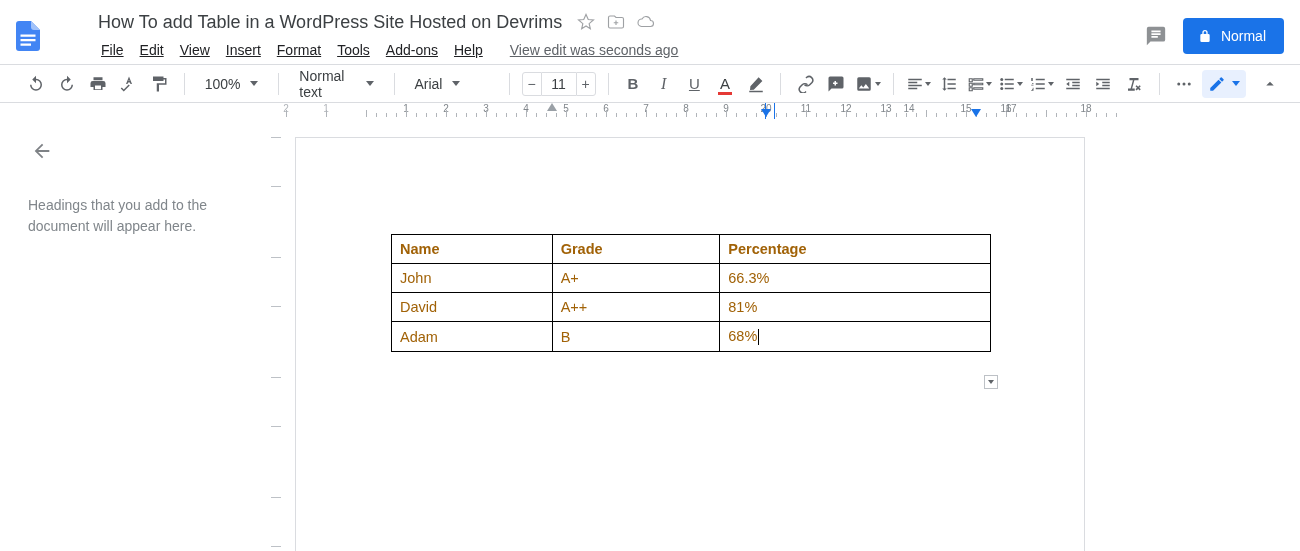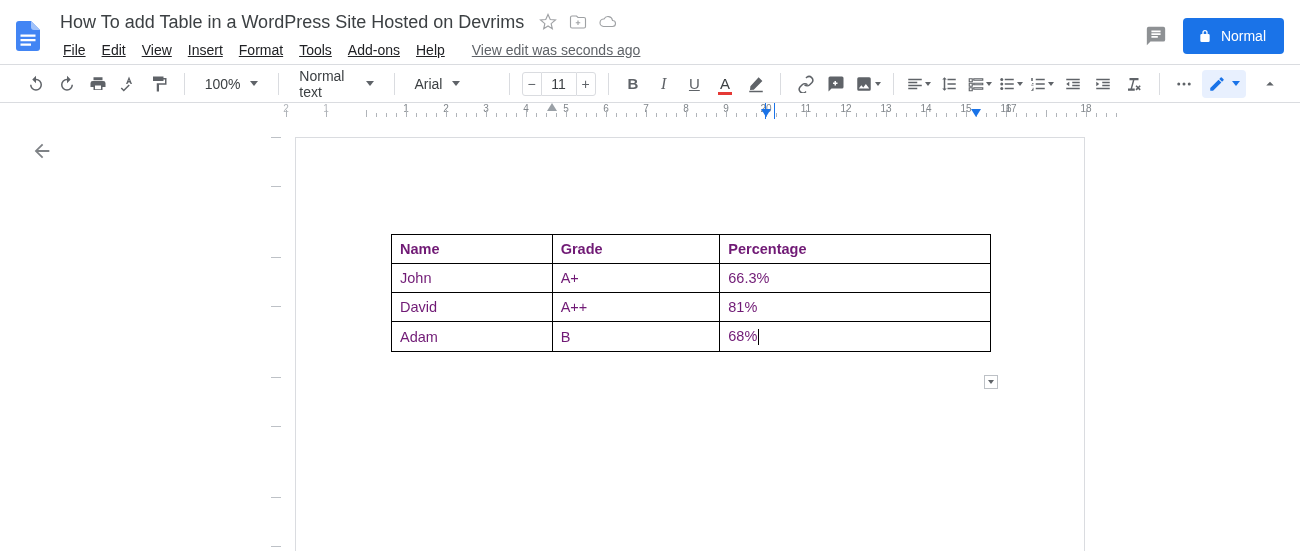--- a/index.html
+++ b/index.html
@@ -9,20 +9,21 @@
     color: #202124;
     overflow: hidden;
     width: 1300px;
     height: 551px;
   }
   
   .titlebar {
     display: flex; align-items: center;
     padding: 8px 16px 0 8px;
     height: 64px;
+    gap: 38px;
   }
   .docs-logo {
     width: 40px; height: 54px; display: flex; align-items: center; justify-content: center;
     margin-right: 8px;
   }
   .docs-logo svg { width: 36px; height: 36px; }
   .title-block { flex: 1; display: flex; flex-direction: column; }
   .title-row { display: flex; align-items: center; gap: 10px; height: 28px; }
   .doc-title {
     font-size: 18px; color: #3c4043; letter-spacing: 0;
@@ -109,21 +110,21 @@
     background:#fff; border:1px solid #dadce0;
     box-shadow: 0 0 0 rgba(0,0,0,0);
   }
   .page-inner { padding: 96px 95px 0 95px; }
   .doc-table { border-collapse: collapse; width: 600px; }
   .doc-table th, .doc-table td {
     border: 1px solid #000;
     padding: 6px 8px;
     font-size: 14.5px;
     text-align: left;
-    color:#701a75;
+    color:#a16207;
     height: 20px;
   }
   .doc-table th { font-weight: 700; }
   .cursor { display:inline-block; width:1px; height:16px; background:#000; vertical-align:middle; margin-left:1px;}
   .cell-drop { position:absolute; width:14px; height:14px; border:1px solid #bdc1c6; background:#fff; display:flex; align-items:center; justify-content:center; cursor:pointer; top: 340px; left: 700px;}
   .cell-drop .caret { border-left:3px solid transparent; border-right:3px solid transparent; border-top:4px solid #5f6368;}
 
   
   .margin-handles { position:absolute; left:0; top:18px; width:10px; }
   .margin-handles div { height:50px; border-top:1px solid #bdc1c6; border-bottom:1px solid #bdc1c6; margin-bottom:70px;}
@@ -404,21 +405,21 @@
       <span class="label" style="left: 575px;">12</span>
       <span class="tick major" style="left: 575px;"></span>
       <span class="tick" style="left: 585px;"></span>
       <span class="tick" style="left: 595px;"></span>
       <span class="tick" style="left: 605px;"></span>
       <span class="label" style="left: 615px;">13</span>
       <span class="tick major" style="left: 615px;"></span>
       <span class="tick" style="left: 625px;"></span>
       <span class="tick" style="left: 635px;"></span>
       <span class="tick" style="left: 645px;"></span>
-      <span class="label" style="left: 655px;">14</span>
+      <span class="label" style="left: 638px;">14</span>
       <span class="tick major" style="left: 655px;"></span>
       <span class="tick" style="left: 665px;"></span>
       <span class="tick" style="left: 675px;"></span>
       <span class="tick" style="left: 685px;"></span>
       <span class="label" style="left: 695px;">15</span>
       <span class="tick major" style="left: 695px;"></span>
       <span class="tick" style="left: 705px;"></span>
       <span class="tick" style="left: 715px;"></span>
       <span class="tick" style="left: 725px;"></span>
       <span class="label" style="left: 735px;">16</span>
@@ -442,20 +443,21 @@
   <div class="ruler-marker right-indent"></div>
 </div>
 
 <div class="main">
   <div class="outline">
     <div class="outline-back">
         <svg viewBox="0 0 24 24">
           <path d="M20 11H7.8l5.6-5.6L12 4l-8 8 8 8 1.4-1.4L7.8 13H20z"></path>
         </svg>
       </div>
+    <div class="outline-placeholder">Headings that you add to the document will appear here.</div>
   </div>
 
   <div class="page-col">
     <div class="margin-handles">
       <div></div>
         <div></div>
         <div></div>
         <div></div>
     </div>
     <div class="page">

